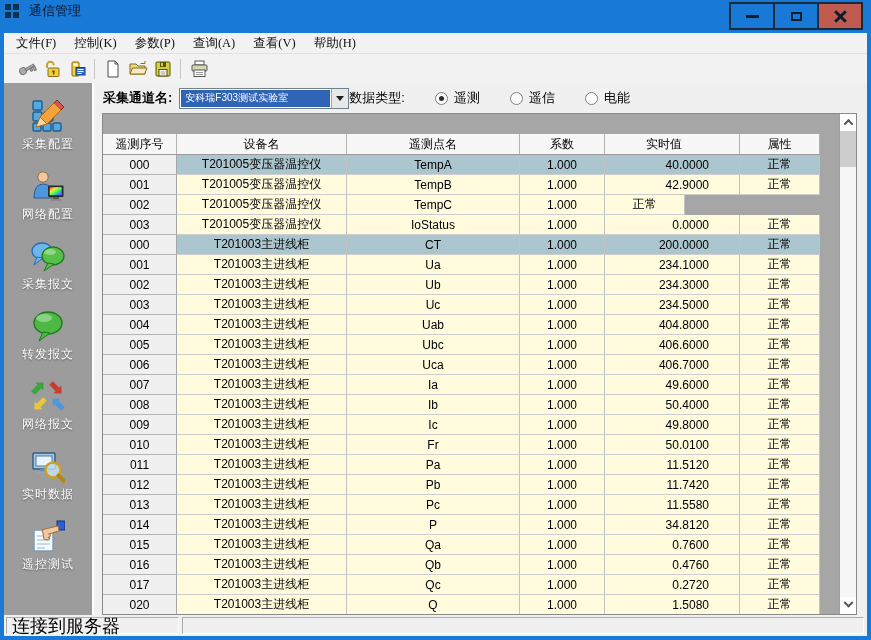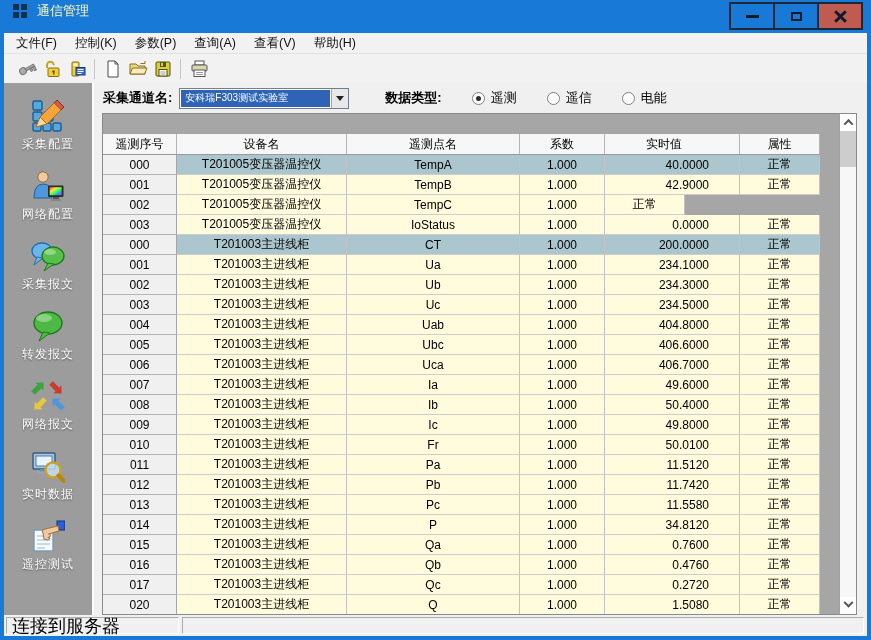--- a/index.html
+++ b/index.html
@@ -2,54 +2,54 @@
 <html><head>
 <meta charset="utf-8">
 <style>
   * { box-sizing: border-box; margin: 0; padding: 0; }
   html,body { background:#555; }
   .window{
     position:relative; width:871px; height:640px; background:#187ad6;
     font-family:"Liberation Sans","DejaVu Sans",sans-serif; overflow:hidden;
   }
   
-  .titlebar{position:absolute;top:0;left:0;right:0;height:21px;display:flex;align-items:center;padding-left:12px;color:#fef9c3;}
+  .titlebar{position:absolute;top:0;left:0;right:0;height:21px;display:flex;align-items:center;padding-left:4px;color:#0f172a;}
   .app-icon{width:16px;height:16px;margin-right:9px;}
   .title{font-size:13px;}
   .win-btns{position:absolute;right:8px;top:2px;display:flex;}
   .wbtn{width:46px;height:28px;border:2px solid #1b2a38;margin-left:-2px;display:flex;align-items:center;justify-content:center;background:#187ad6;position:relative;}
   .wbtn.close{background:#c05b52;}
   .g-min{width:13px;height:3px;background:#0e1b28;}
   .g-max{width:11px;height:9px;border:2px solid #0e1b28;}
   .g-x{position:relative;width:13px;height:13px;}
   .g-x::before,.g-x::after{content:"";position:absolute;left:-1px;top:5px;width:15px;height:3px;background:#0e1b28;}
   .g-x::before{transform:rotate(45deg);} .g-x::after{transform:rotate(-45deg);}
   
   .menubar{position:absolute;top:33px;left:4px;right:4px;height:21px;background:#f2f2f2;display:flex;align-items:center;font-size:12.5px;color:#111;border-bottom:1px solid #e2e2e2;padding-left:3px;}
-  .menu-item{padding:1px 9px;line-height:20px;cursor:default;}
+  .menu-item{padding:1px 9px;line-height:20px;cursor:default;font-family:Liberation Serif, serif;}
   
   .toolbar{position:absolute;top:54px;left:4px;right:4px;height:29px;background:#f2f2f2;display:flex;align-items:center;padding-left:10px;}
   .tbtn{width:25px;height:25px;display:flex;align-items:center;justify-content:center;}
   .tbtn svg{width:20px;height:20px;}
   .tsep{width:1px;height:20px;background:#c6c6c6;margin:0 5px;}
   
   .content{position:absolute;top:83px;left:4px;right:4px;height:532px;background:#f0f0f0;display:flex;}
   .sidebar{width:90px;background:#9c9c9c;border-right:2px solid #fdfdfd;display:flex;flex-direction:column;padding-top:8px;flex:none;}
   .side-item{height:70px;display:flex;flex-direction:column;align-items:center;justify-content:center;gap:3px;color:#fff;font-size:12px;cursor:pointer;}
   .side-item svg{width:34px;height:34px;}
   .side-label{text-shadow:0 1px 2px rgba(0,0,0,.45);letter-spacing:1px;}
   .main{flex:1;position:relative;}
   
   .filters{height:30px;display:flex;align-items:center;padding-left:9px;font-size:13px;color:#000;}
   .flabel{font-weight:bold;}
   .combo{width:170px;height:21px;margin-left:7px;border:1px solid #70808f;background:#fff;display:flex;align-items:stretch;}
   .combo-sel{flex:1;margin:1px;background:#2f63b5;color:#fff;font-size:10px;display:flex;align-items:center;padding:0 4px;white-space:nowrap;overflow:hidden;}
   .combo-btn{width:17px;background:#e8e8e8;border-left:1px solid #a8a8a8;display:flex;align-items:center;justify-content:center;}
   .caret-down{width:0;height:0;border-left:4px solid transparent;border-right:4px solid transparent;border-top:5px solid #222;}
-  .dt-label{margin-left:36px;font-weight:bold;}
+  .dt-label{font-weight:normal;}
   .radio{display:flex;align-items:center;margin-left:30px;cursor:pointer;}
   .rcircle{width:13px;height:13px;border-radius:50%;background:#fff;border:1px solid #7f7f7f;margin-right:6px;position:relative;flex:none;}
   .radio.sel .rcircle::after{content:"";position:absolute;left:3px;top:3px;width:5px;height:5px;border-radius:50%;background:#2b2b2b;}
   
   .grid-wrap{position:absolute;top:30px;left:8px;right:10px;bottom:0;border:1px solid #8a8a8a;background:#a6a6a6;display:flex;overflow:hidden;}
   .grid-left{width:717px;flex:none;display:flex;flex-direction:column;margin-top:20px;}
   .ghead{height:21px;flex:none;display:flex;background:#f7f7f7;border-bottom:1px solid #9a9a9a;}
   .gh{border-right:1px solid #b4b4b4;display:flex;align-items:center;justify-content:center;font-size:12px;color:#000;background:#f7f7f7;}
   .rows{flex:1;}
   .trow{height:20px;display:flex;}

